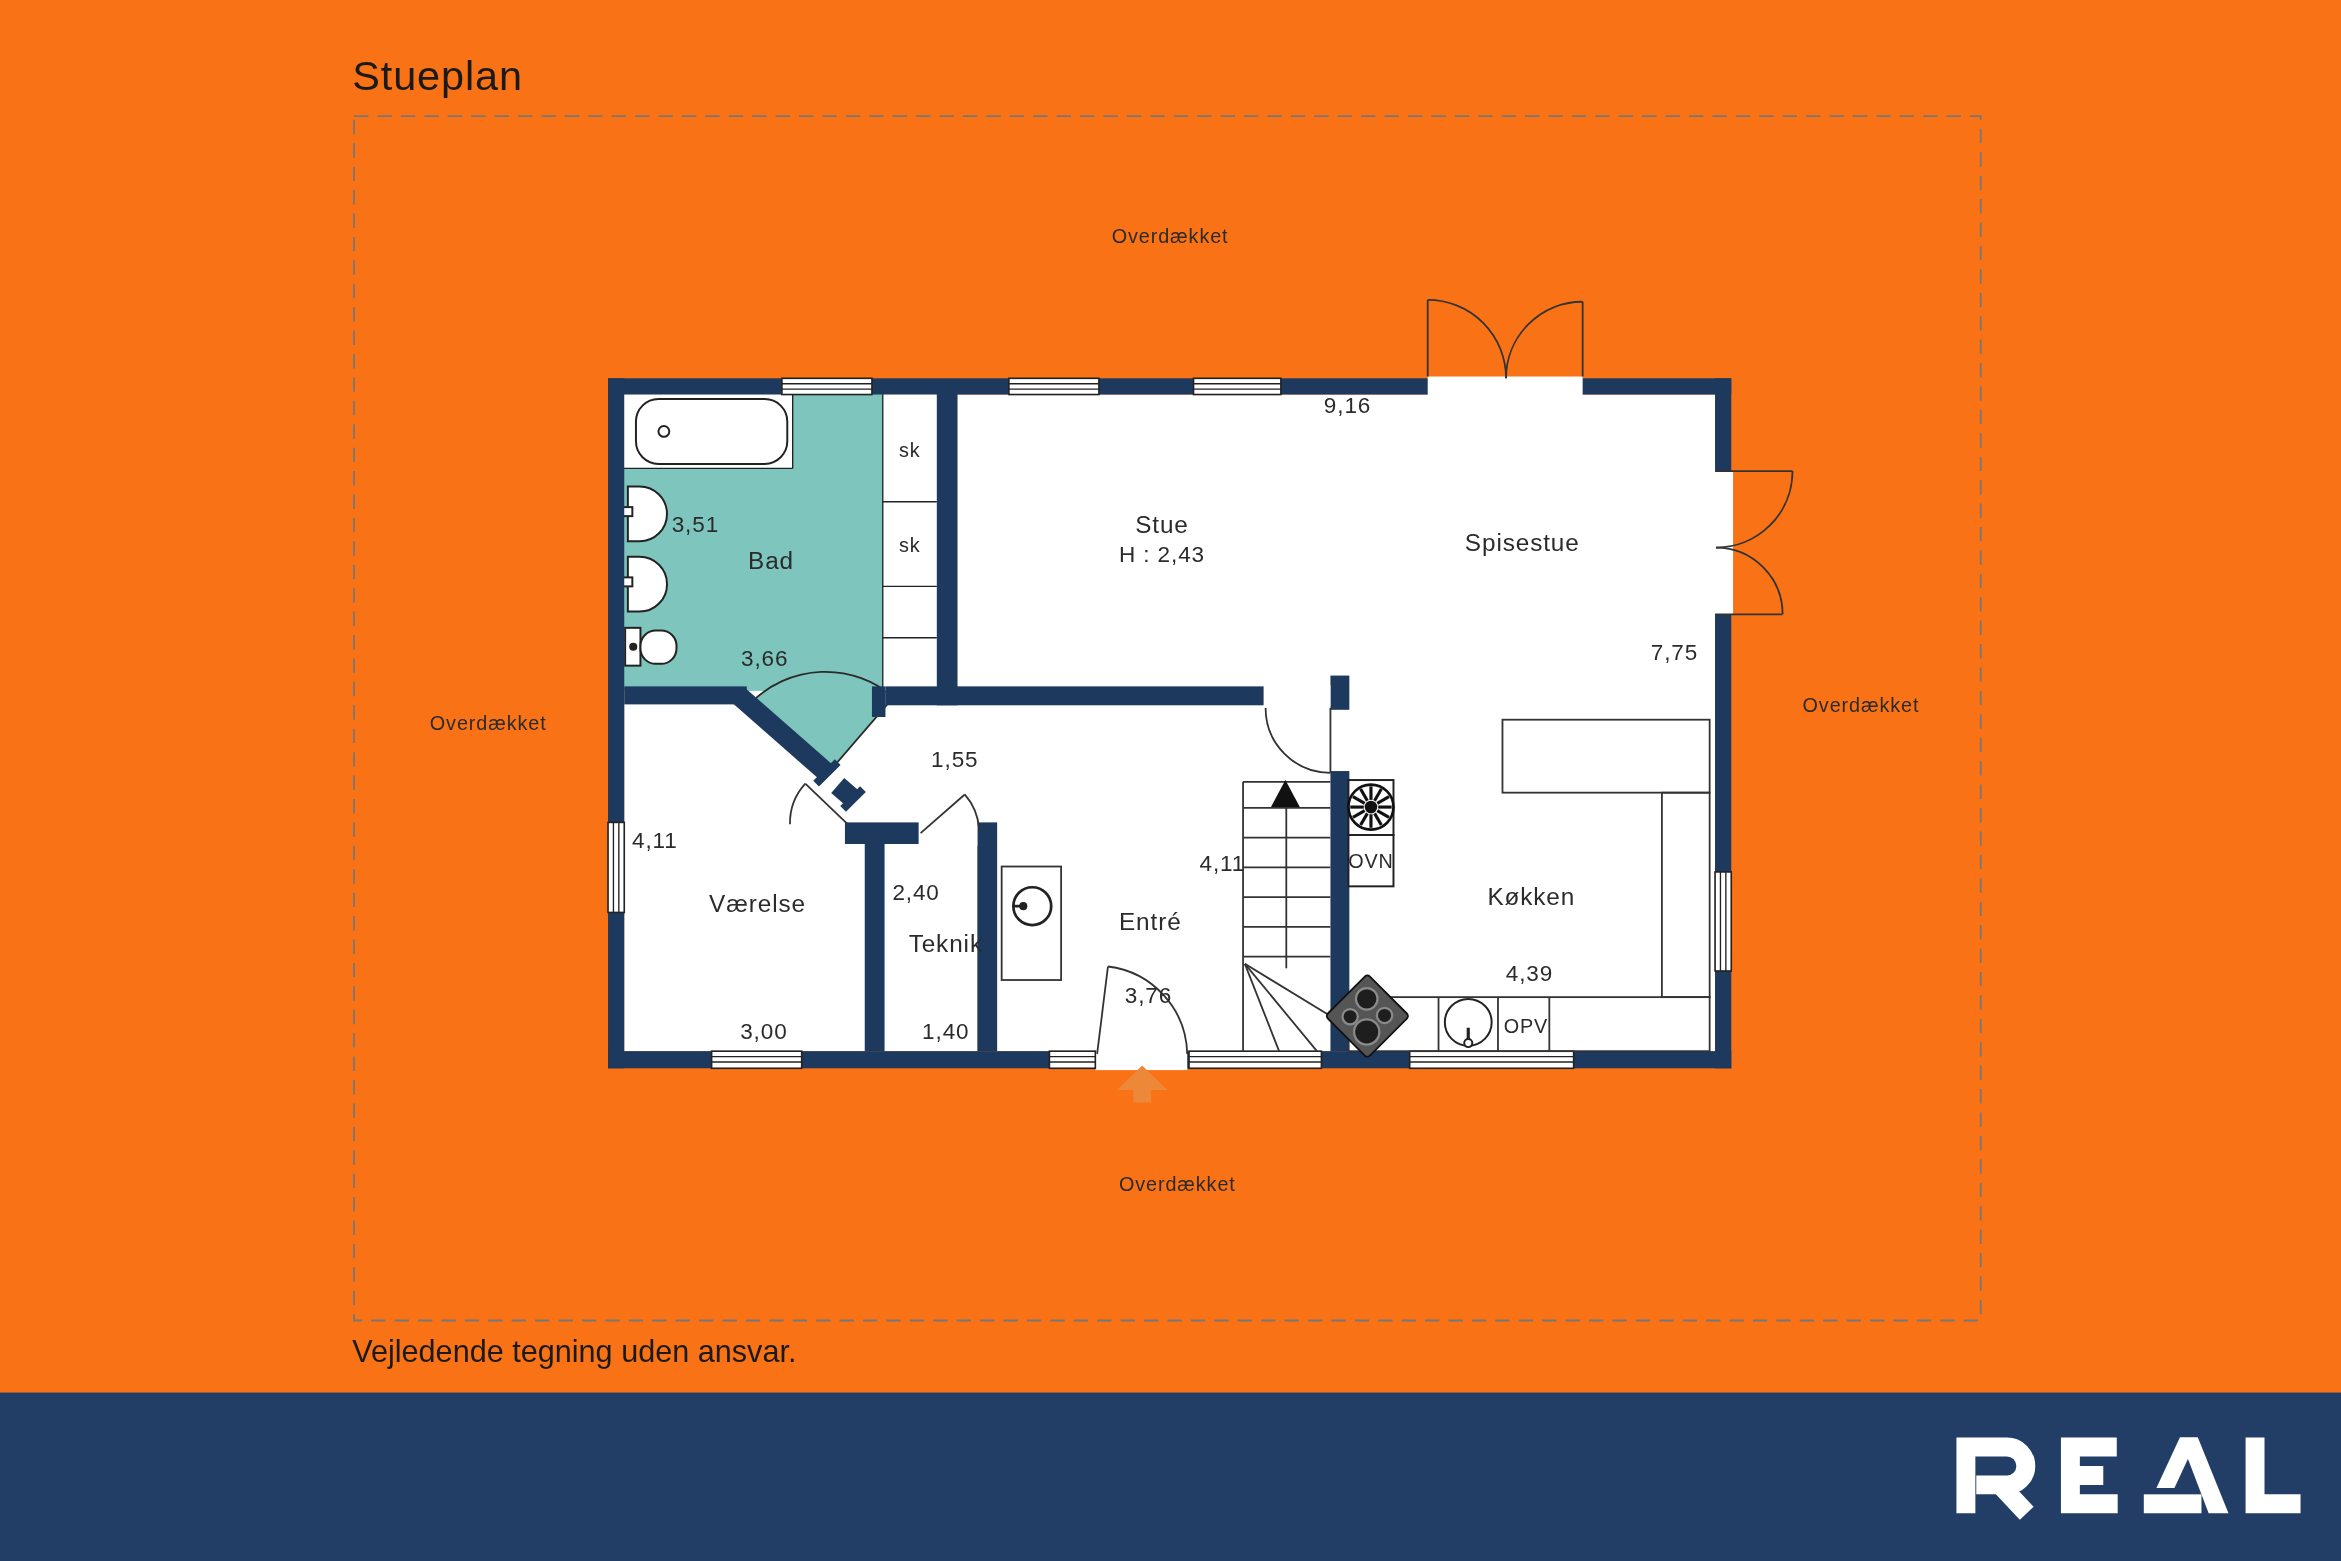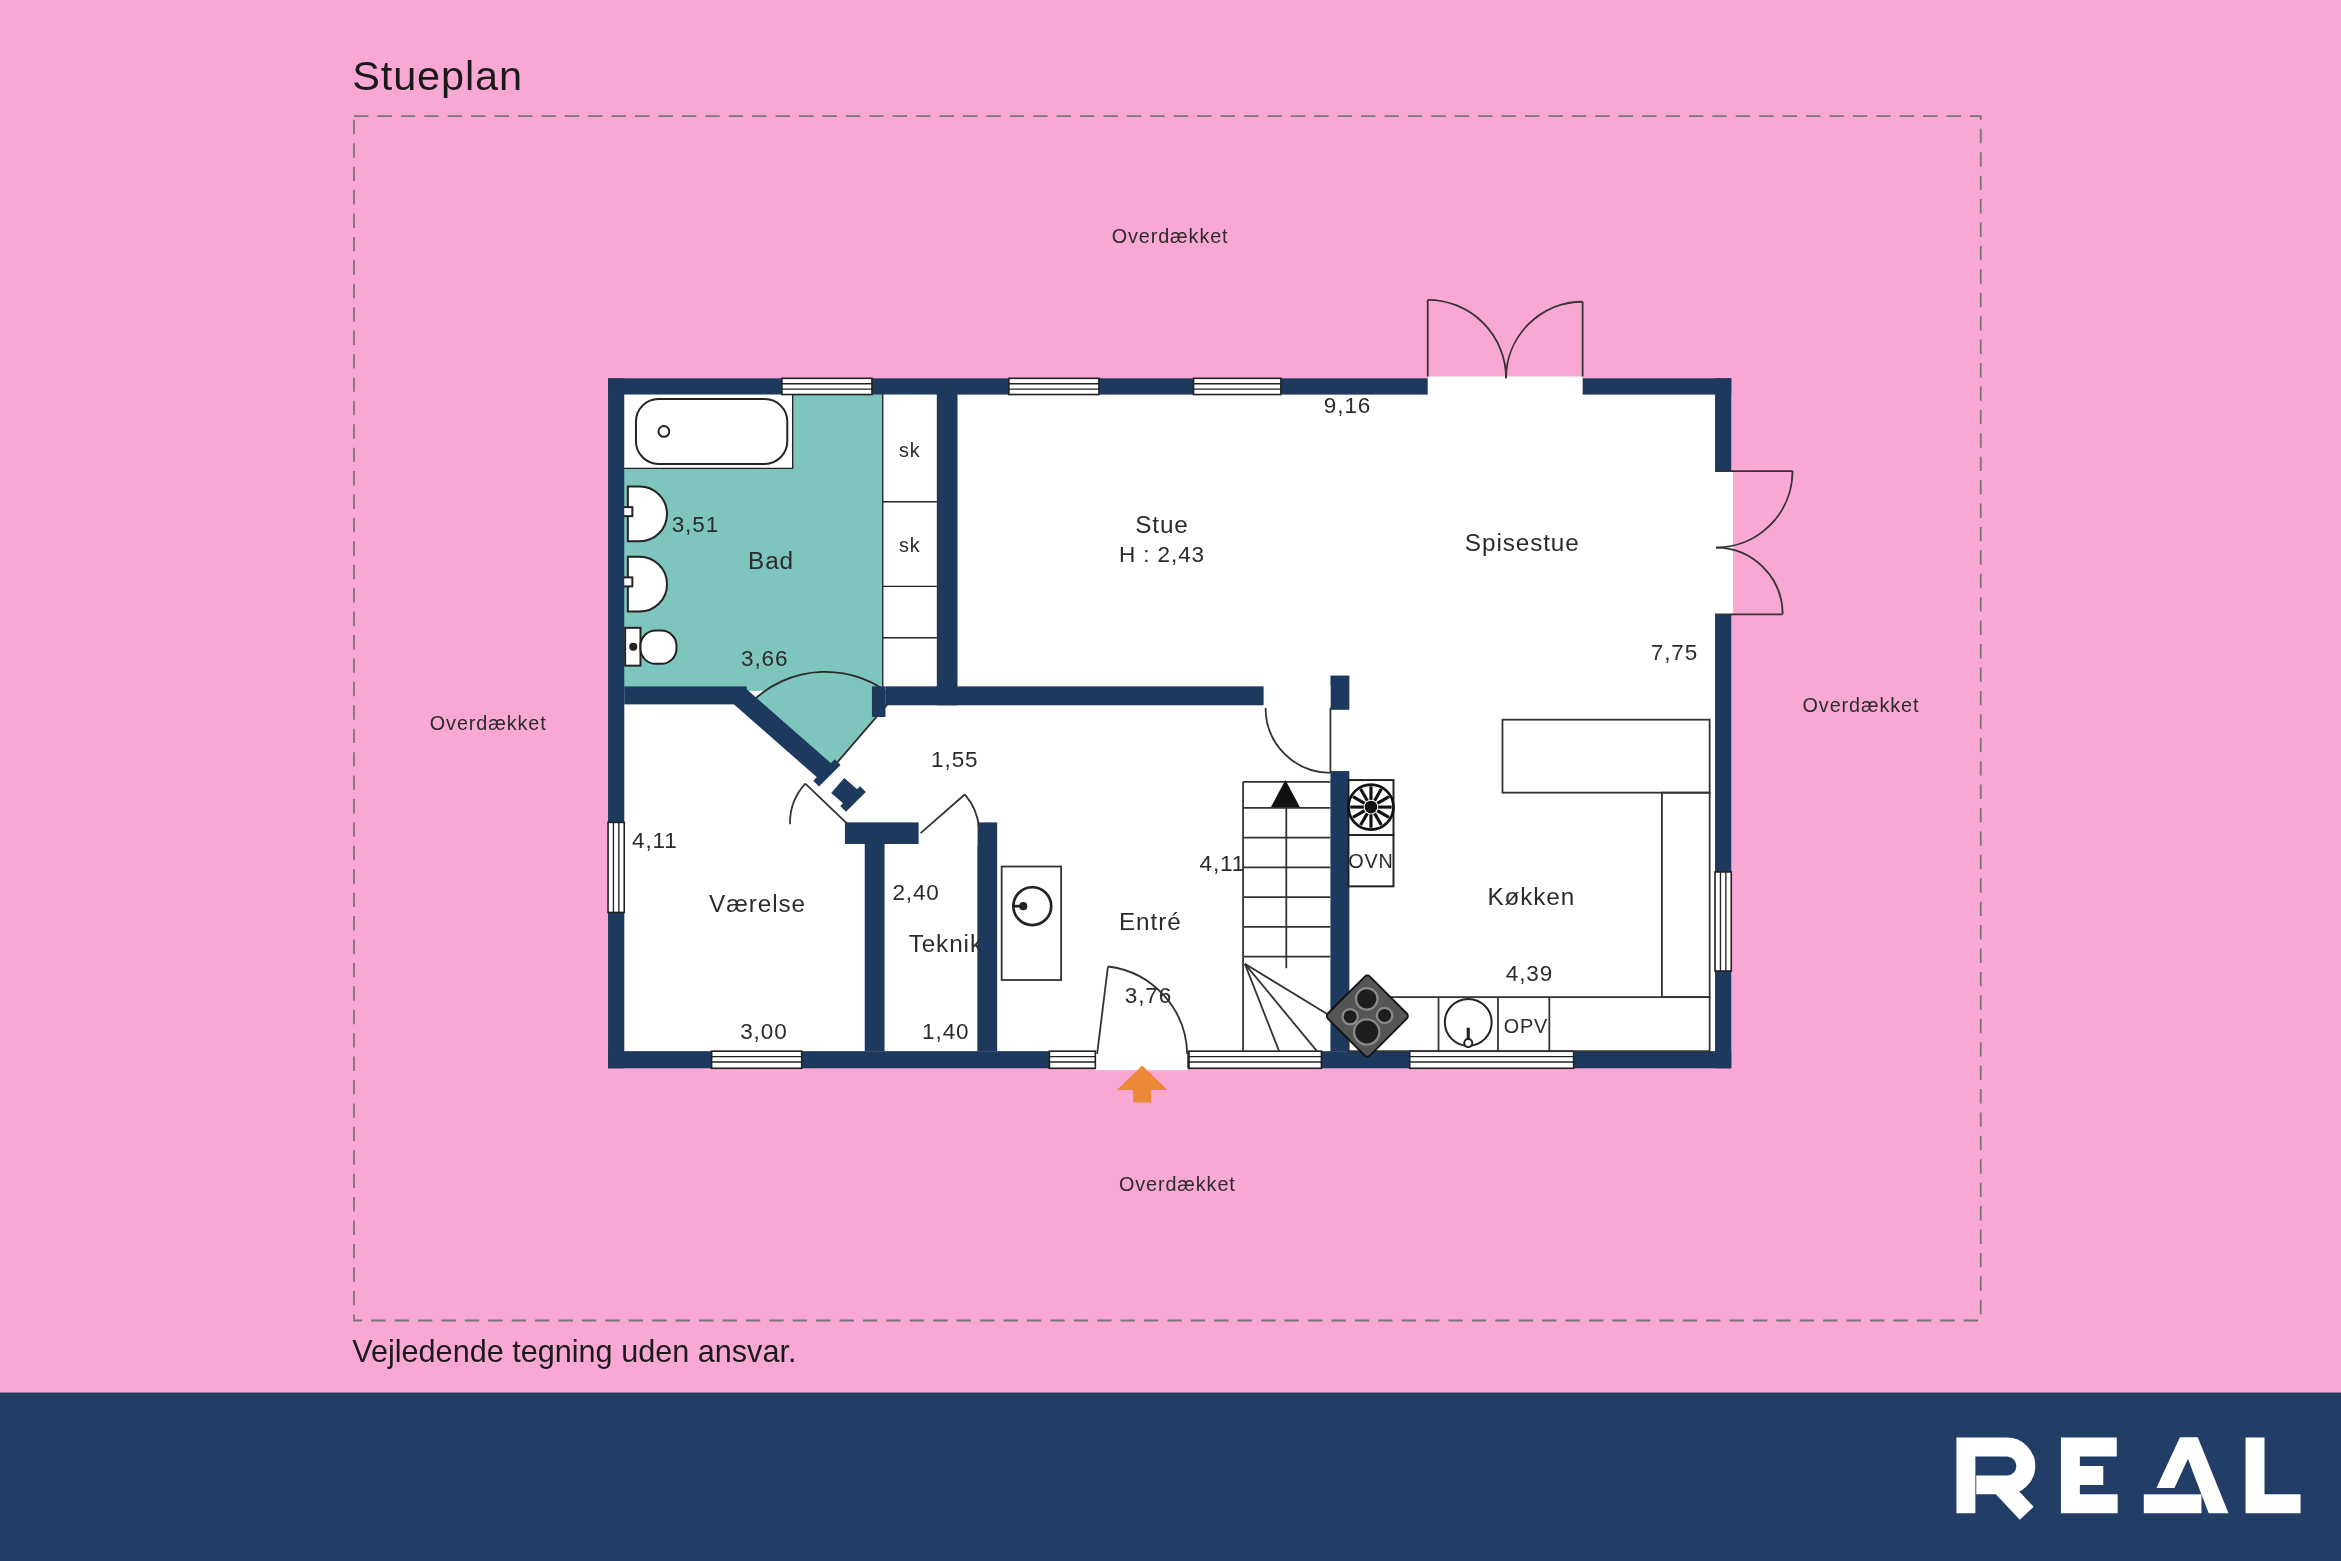--- a/index.html
+++ b/index.html
@@ -1,17 +1,17 @@
 <!DOCTYPE html>
 <html style="font-size:14.4px"><head>
 <meta charset="utf-8">
 <style>
   html,body{margin:0;padding:0;background:#ffffff;}
   body{font-family:"Liberation Sans", sans-serif;}
-  .page{width:2342px;height:1561px;position:relative;background:#f9a8d4;}
+  .page{width:2342px;height:1561px;position:relative;background:#f97316;}
   svg{display:block;}
   text{fill:#2b2b2b;}
   .title{font-size:46px;font-weight:500;letter-spacing:1px;fill:#1a1a1a;}
   .disclaimer{font-size:34px;fill:#1a1a1a;}
   .room{font-size:27px;letter-spacing:1px;}
   .meas{font-size:25px;letter-spacing:1px;}
   .small{font-size:22px;letter-spacing:1px;}
   .wall{fill:#1d3a5e;}
   .wallln{stroke:#1d3a5e;}
   .thin{stroke:#333;stroke-width:2;fill:none;}

